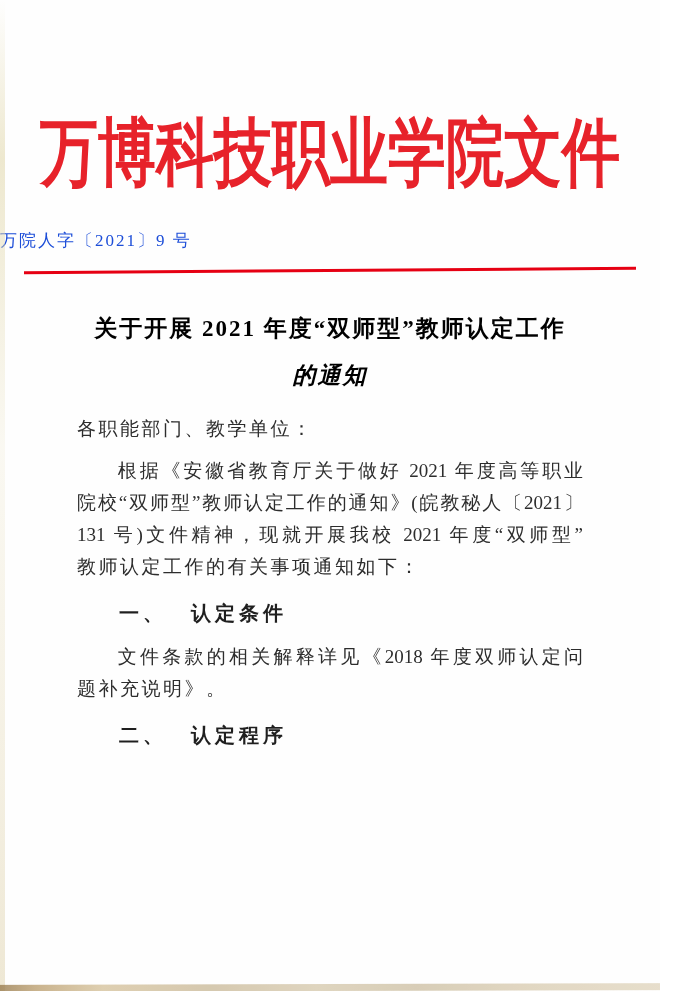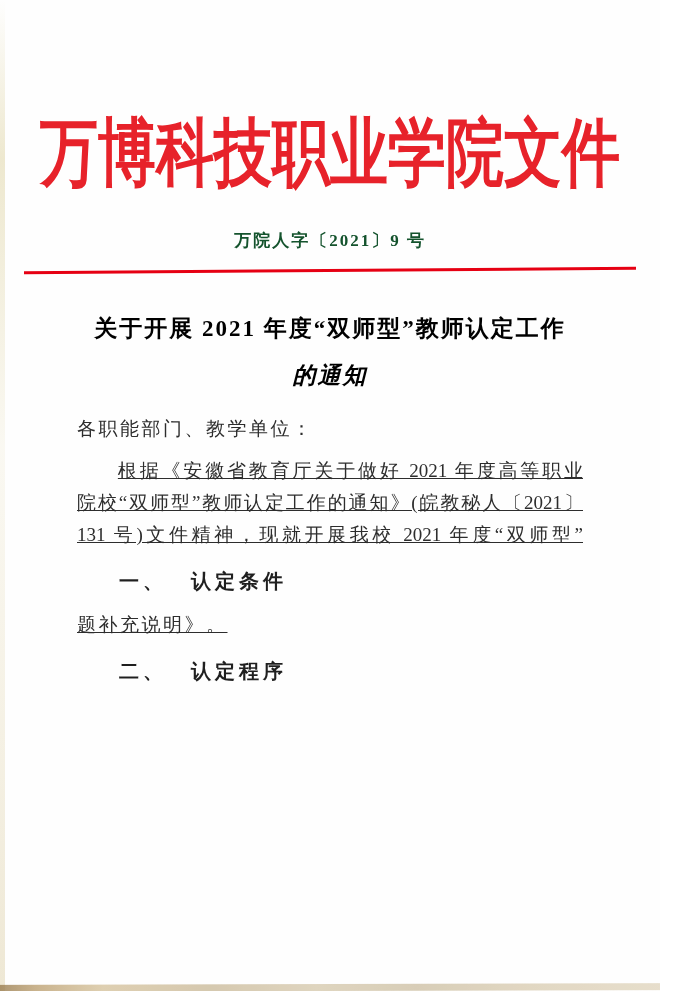--- a/index.html
+++ b/index.html
@@ -45,26 +45,24 @@
     font-weight:700;
     line-height:1;
     letter-spacing:0px;
     color:#e7222a;
     transform:scaleY(1.28);
     transform-origin:50% 20%;
     white-space:nowrap;
   }
   .doc-number{
     margin-top:52px;
-    text-align:center;
     font-size:17px;
     letter-spacing:2px;
-    color:#14532d;
+    color:#1d4ed8;
     line-height:22px;
-    font-weight:bold;
   }
   .red-rule{
     margin:17px auto 0 auto;
     width:612px;
     height:3px;
     background:#e60013;
     transform:rotate(-0.4deg);
   }
   
   .doc-title{
@@ -88,21 +86,20 @@
     letter-spacing:2.5px;
     margin-bottom:0;
   }
   .para{
     margin:10px 0 10px 0;
   }
   .line{
     display:block;
     text-align:justify;
     text-align-last:justify;
-    text-decoration:underline;
   }
   .line.indent{ text-indent:2.15em; }
   .line.last{ text-align-last:left; letter-spacing:2.5px; }
   .section-heading{
     margin:14px 0 12px 0;
     font-weight:700;
     font-size:20px;
     letter-spacing:4px;
     text-indent:2.1em;
     color:#1f1f1f;
@@ -127,26 +124,28 @@
   </div>
 
   <div class="body-block">
 
     <div class="salutation">各职能部门、教学单位：</div>
 
     <p class="para">
       <span class="line indent">根据《安徽省教育厅关于做好 2021 年度高等职业</span>
       <span class="line">院校“双师型”教师认定工作的通知》(皖教秘人〔2021〕</span>
       <span class="line">131 号)文件精神，现就开展我校 2021 年度“双师型”</span>
+      <span class="line last">教师认定工作的有关事项通知如下：</span>
     </p>
 
     <div class="section-heading">一、　认定条件</div>
 
 
     <p class="para">
+      <span class="line indent">文件条款的相关解释详见《2018 年度双师认定问</span>
       <span class="line last">题补充说明》。</span>
     </p>
 
     <div class="section-heading">二、　认定程序</div>
 
 
   </div>
 
   <div class="scan-edge-bottom"></div>
 

